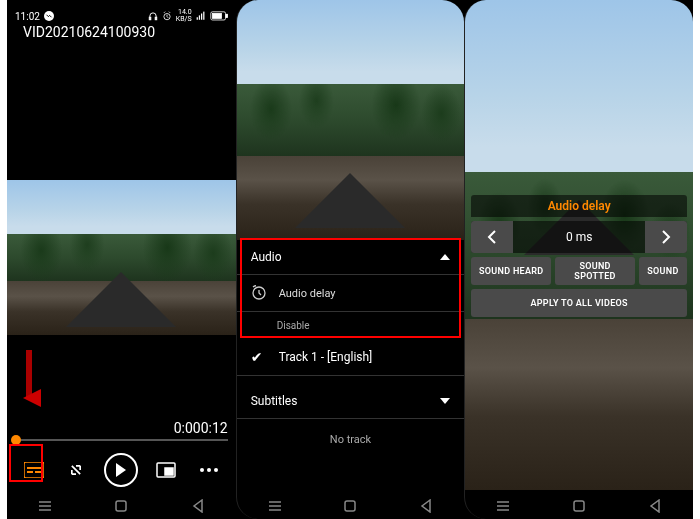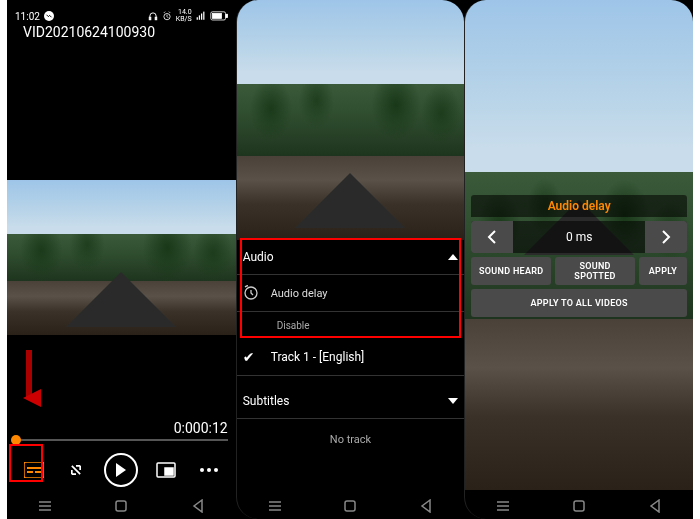--- a/index.html
+++ b/index.html
@@ -170,21 +170,21 @@
     background: rgba(0,0,0,0.92);
     display: flex; flex-direction: column;
   }
   .hl-box {
     position: absolute;
     left: 3px; right: 3px; top: 238px; height: 100px;
     border: 2px solid var(--red);
     pointer-events: none;
   }
   .sheet-header, .sheet-row, .track-row {
-    padding: 10px 6px;
+    padding: 10px 14px;
     border-bottom: 1px solid #333;
     display: flex; align-items: center;
     font-size: 12px;
   }
   .sheet-header { justify-content: space-between; }
   .sheet-row { gap: 12px; color: #ddd; font-size: 11px; }
   .row-icon { width: 16px; height: 16px; flex: 0 0 16px; }
   .sub-row {
     padding: 8px 14px 8px 40px;
     color: var(--text-dim);
@@ -466,21 +466,21 @@
         <div class="ov-value">0 ms</div>
         <div class="ov-step-btn">
           <svg width="10" height="16" viewBox="0 0 10 16" fill="none" stroke="#fff" stroke-width="2">
               <path d="M2 2 L8 8 L2 14"></path>
             </svg>
         </div>
       </div>
       <div class="ov-row">
         <div class="ov-btn">SOUND HEARD</div>
         <div class="ov-btn">SOUND SPOTTED</div>
-        <div class="ov-btn narrow">APPLY</div>
+        <div class="ov-btn narrow">SOUND</div>
       </div>
       <div class="ov-row">
         <div class="ov-btn">APPLY TO ALL VIDEOS</div>
       </div>
     </div>
 
     <div class="sysnav">
       <span>
           <svg width="14" height="14" viewBox="0 0 14 14" stroke="#888" stroke-width="1.5">
             <line x1="1" y1="3" x2="13" y2="3"></line>

